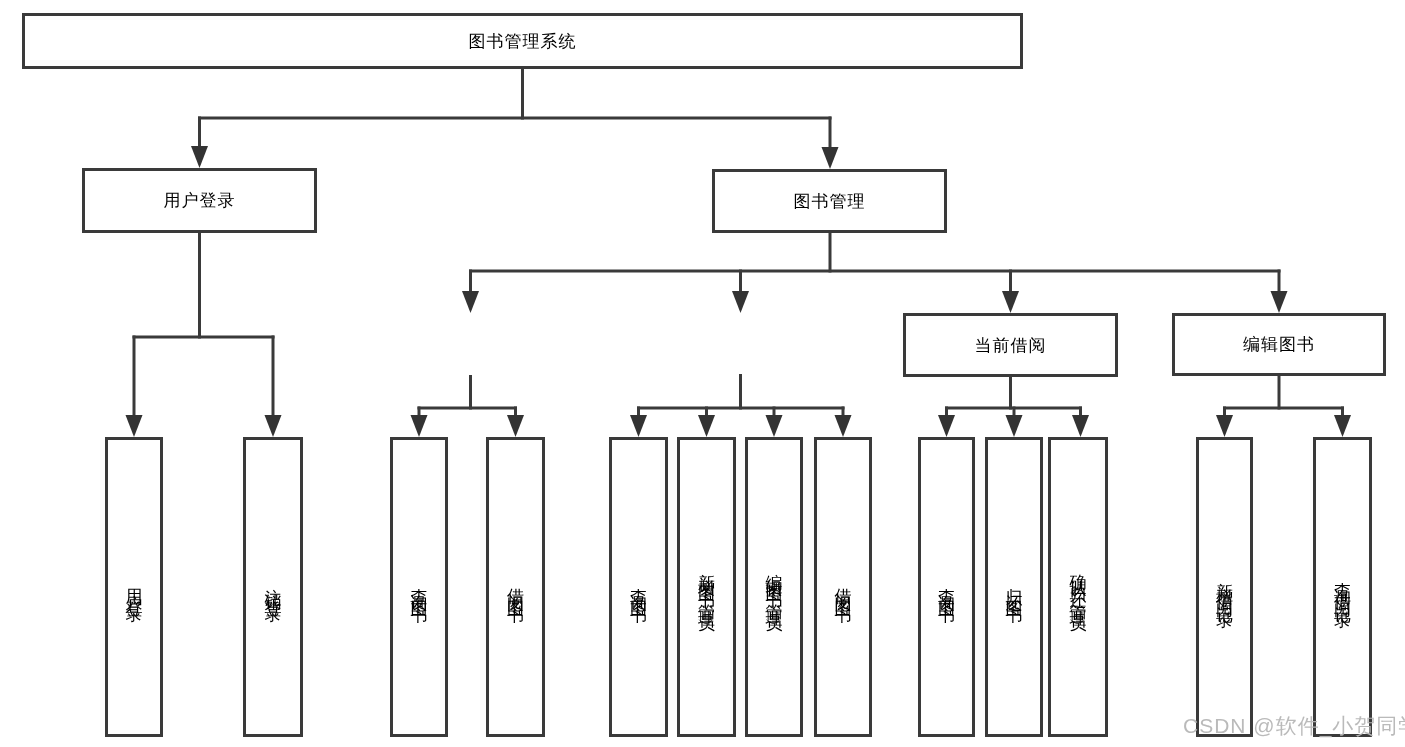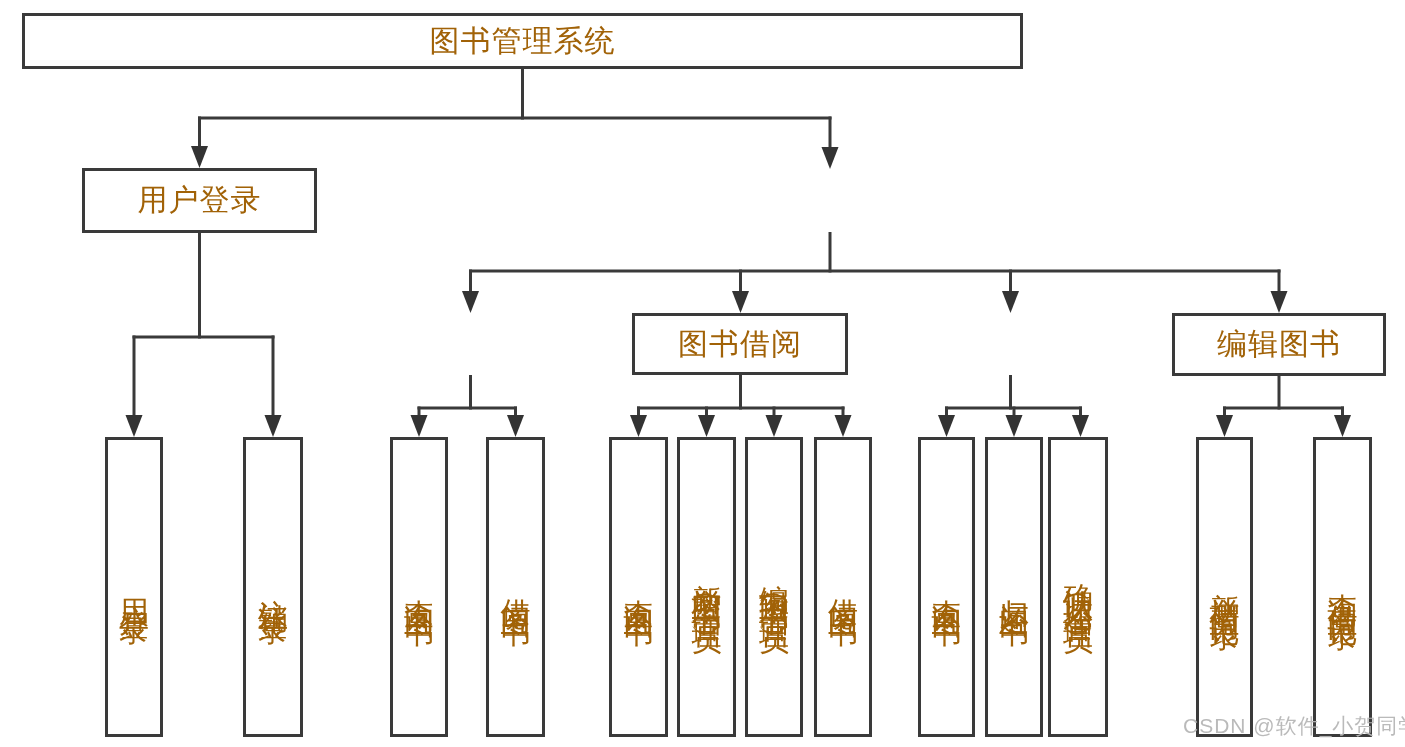--- a/index.html
+++ b/index.html
@@ -20,23 +20,23 @@
     z-index: 1;
   }
   .node {
     position: absolute;
     box-sizing: border-box;
     background: #ffffff;
     border: 3px solid #3a3a3a;
     display: flex;
     align-items: center;
     justify-content: center;
-    font-size: 30px;
+    font-size: 17px;
     letter-spacing: 1px;
-    color: #a16207;
+    color: #000000;
     z-index: 2;
     white-space: nowrap;
   }
   .leaf {
     writing-mode: vertical-rl;
     text-orientation: mixed;
     letter-spacing: 6px;
     line-height: 1;
     white-space: normal;
   }
@@ -118,22 +118,23 @@
       <path d="M1005.5 415 L1022.5 415 L1014 437 Z"></path>
       <path d="M1072 415 L1089 415 L1080.5 437 Z"></path>
       <path d="M1216 415 L1233 415 L1224.5 437 Z"></path>
       <path d="M1334 415 L1351 415 L1342.5 437 Z"></path>
     </g>
   </svg>
 
   <div class="node" style="left:22px;top:13px;width:1001px;height:56px;">图书管理系统</div>
 
   <div class="node" style="left:82px;top:168px;width:235px;height:65px;">用户登录</div>
+  <div class="node" style="left:712px;top:169px;width:235px;height:64px;">图书管理</div>
 
-  <div class="node" style="left:632px;top:313px;width:216px;height:62px;">图书借阅</div>
+  <div class="node" style="left:903px;top:313px;width:215px;height:64px;">当前借阅</div>
   <div class="node" style="left:1172px;top:313px;width:214px;height:63px;">编辑图书</div>
 
   <div class="node leaf" style="left:105px;top:437px;width:58px;height:300px;">用户登录</div>
   <div class="node leaf" style="left:243px;top:437px;width:60px;height:300px;">注销登录</div>
 
   <div class="node leaf" style="left:390px;top:437px;width:58px;height:300px;">查询图书</div>
   <div class="node leaf" style="left:486px;top:437px;width:59px;height:300px;">借阅图书</div>
 
   <div class="node leaf" style="left:609px;top:437px;width:59px;height:300px;">查询图书</div>
   <div class="node leaf" style="left:677px;top:437px;width:59px;height:300px;">新增图书（管理员）</div>

